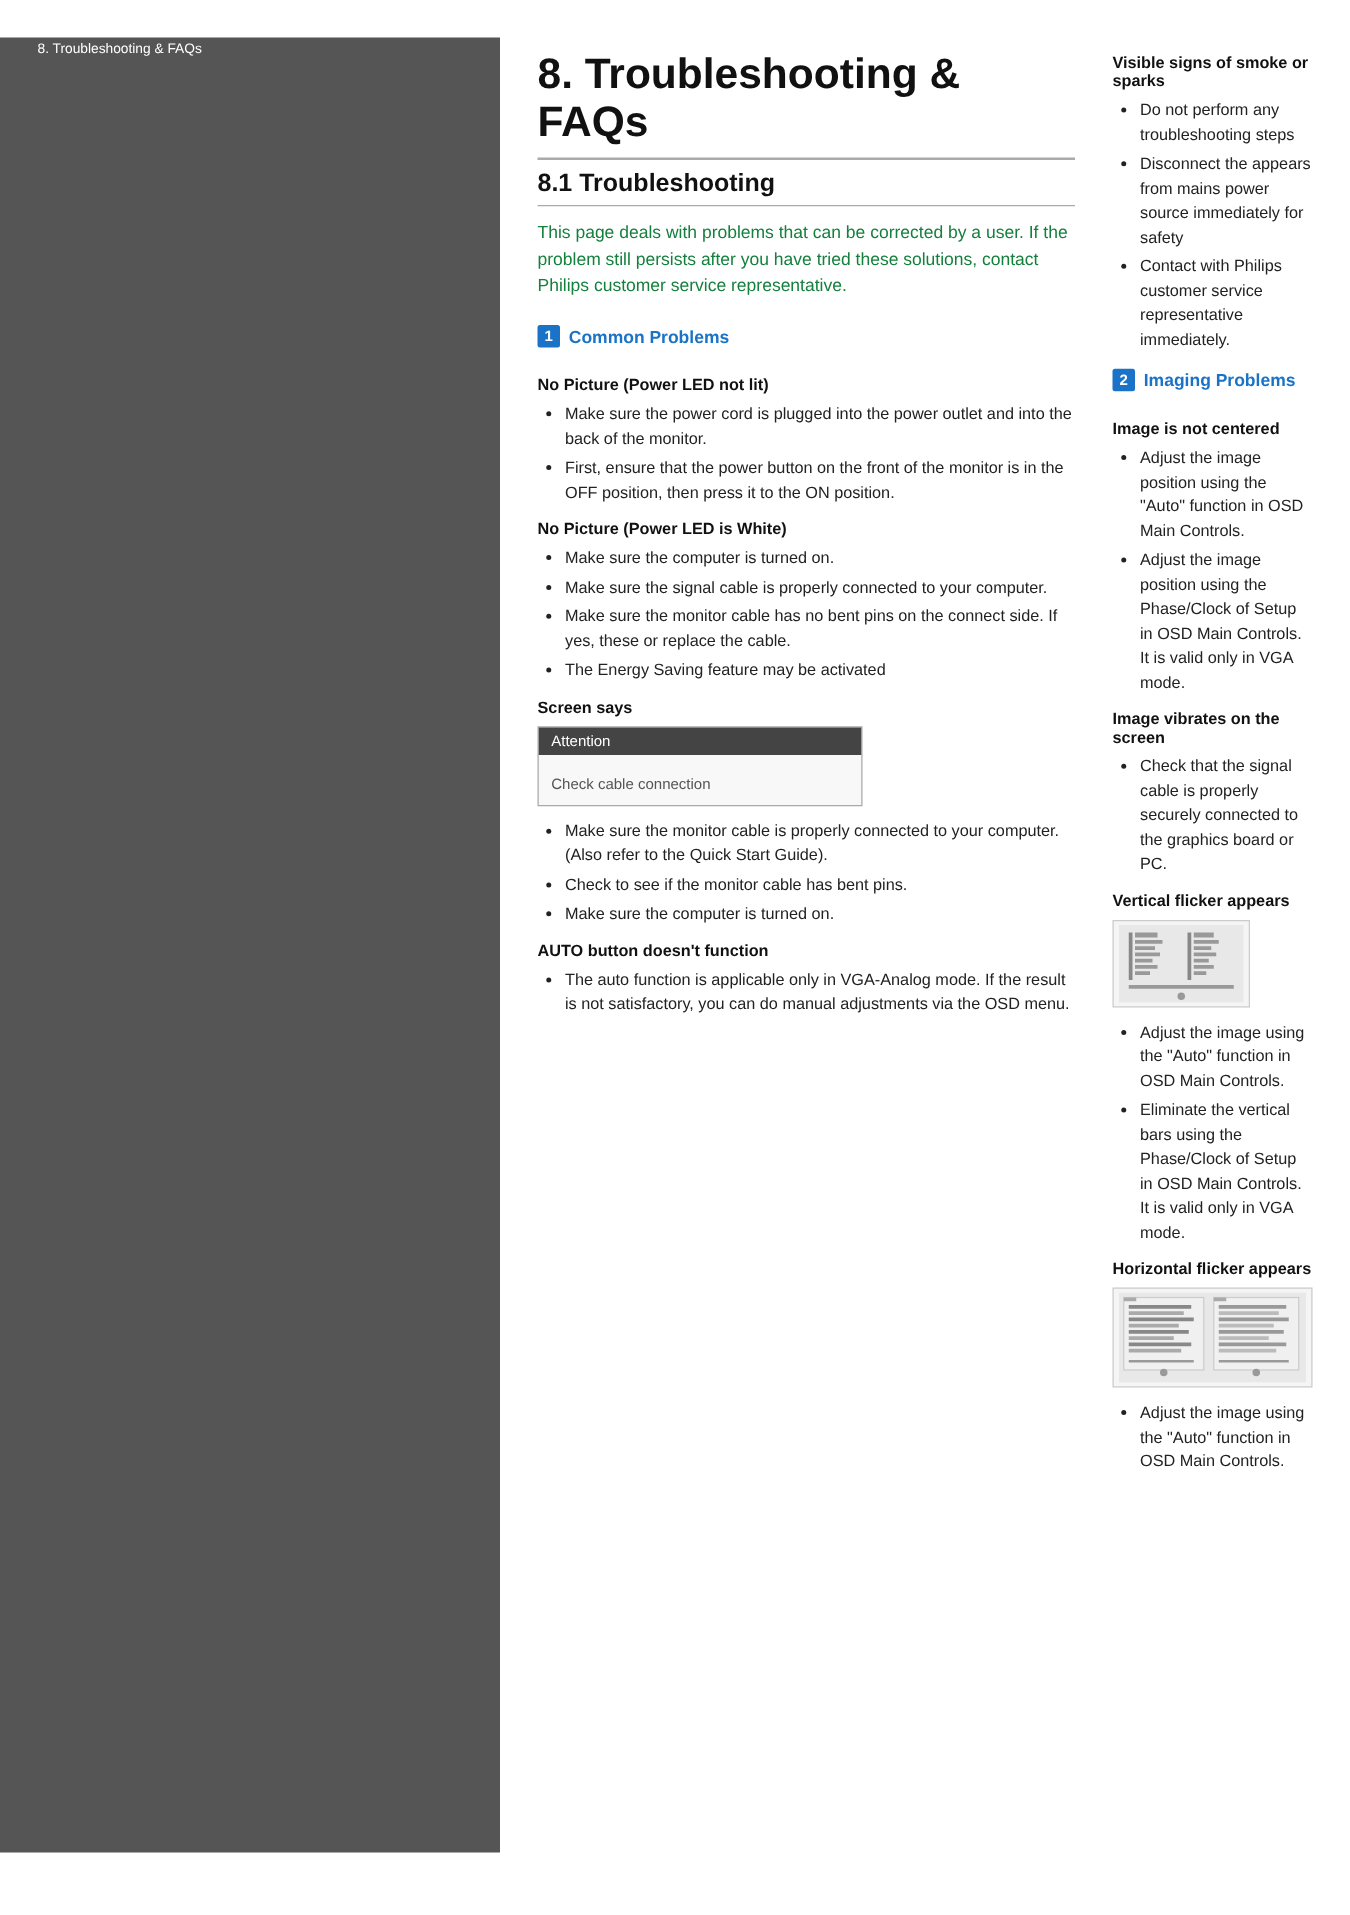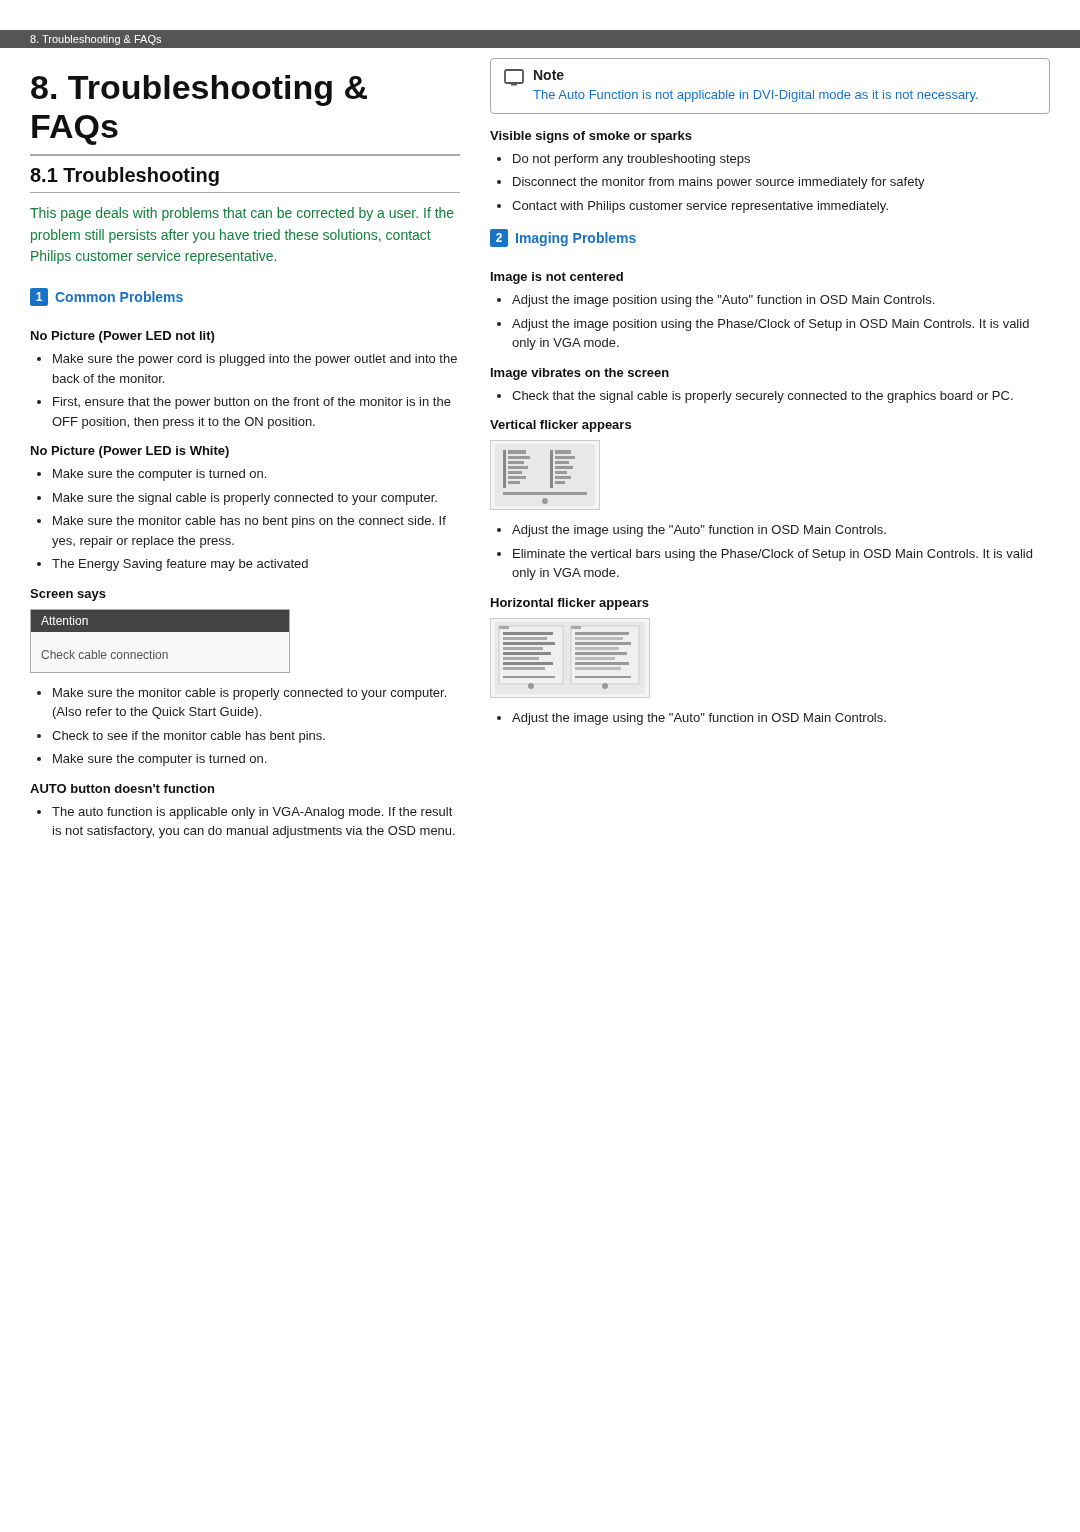--- a/index.html
+++ b/index.html
@@ -9,21 +9,21 @@
       color: #222;
       background: #fff;
       width: 1080px;
       min-height: 1532px;
     }
     .page {
       width: 1080px;
       min-height: 1532px;
       padding: 30px 0 40px 0;
       display: flex;
-      flex-direction: column;
+      flex-direction: row;
     }
     
     .breadcrumb-bar {
       background: #555;
       color: #fff;
       font-size: 11px;
       padding: 3px 30px;
       margin-bottom: 10px;
       width: 100%;
     }
@@ -209,21 +209,21 @@
       <ul class="bullet-list">
         <li>Make sure the power cord is plugged into the power outlet and into the back of the monitor.</li>
         <li>First, ensure that the power button on the front of the monitor is in the OFF position, then press it to the ON position.</li>
       </ul>
 
       
       <h3 class="problem-title">No Picture (Power LED is White)</h3>
       <ul class="bullet-list">
         <li>Make sure the computer is turned on.</li>
         <li>Make sure the signal cable is properly connected to your computer.</li>
-        <li>Make sure the monitor cable has no bent pins on the connect side. If yes, repair or replace the press.</li>
+        <li>Make sure the monitor cable has no bent pins on the connect side. If yes, these or replace the cable.</li>
         <li>The Energy Saving feature may be activated</li>
       </ul>
 
       
       <h3 class="problem-title">Screen says</h3>
       <div class="screen-says-box">
         <div class="screen-says-header">Attention</div>
         <div class="screen-says-body">Check cable connection</div>
       </div>
       <ul class="bullet-list">
@@ -234,40 +234,26 @@
 
       
       <h3 class="problem-title">AUTO button doesn't function</h3>
       <ul class="bullet-list">
         <li>The auto function is applicable only in VGA-Analog mode.  If the result is not satisfactory, you can do manual adjustments via the OSD menu.</li>
       </ul>
     </div>
 
     <div class="col-right">
       
-      <div class="note-box">
-        <div class="note-icon">
-          
-          <svg width="22" height="22" viewBox="0 0 22 22" fill="none" xmlns="http://www.w3.org/2000/svg">
-            <rect x="2" y="3" width="18" height="13" rx="1.5" stroke="#555" stroke-width="1.8" fill="none"></rect>
-            <rect x="8" y="17" width="6" height="1.5" rx="0.5" fill="#555"></rect>
-            <line x1="11" y1="16" x2="11" y2="17" stroke="#555" stroke-width="1.5"></line>
-          </svg>
-        </div>
-        <div class="note-content">
-          <div class="note-title">Note</div>
-          <div class="note-text">The Auto Function is not applicable in DVI-Digital mode as it is not necessary.</div>
-        </div>
-      </div>
 
       
       <h3 class="problem-title">Visible signs of smoke or sparks</h3>
       <ul class="bullet-list">
         <li>Do not perform any troubleshooting steps</li>
-        <li>Disconnect the monitor from mains power source immediately for safety</li>
+        <li>Disconnect the appears from mains power source immediately for safety</li>
         <li>Contact with Philips customer service representative immediately.</li>
       </ul>
 
       
       <div class="section-badge">
         <span class="badge-num">2</span>
         <span class="badge-label">Imaging Problems</span>
       </div>
 
       

